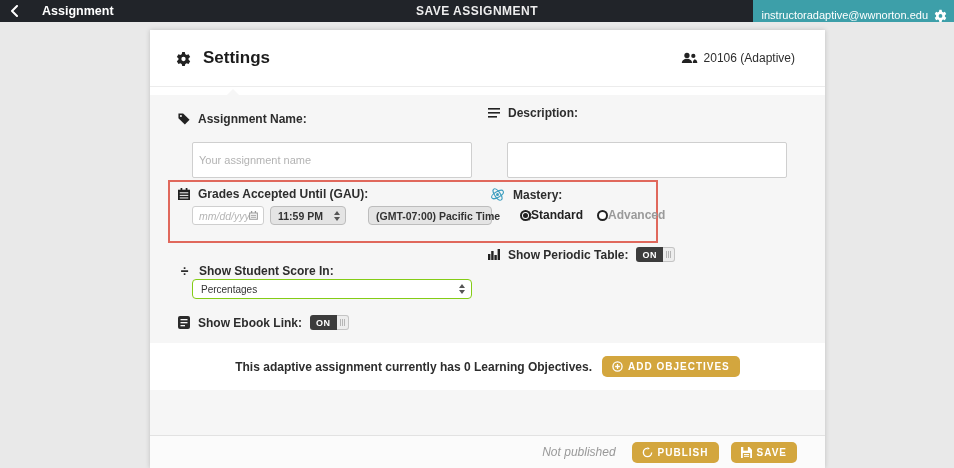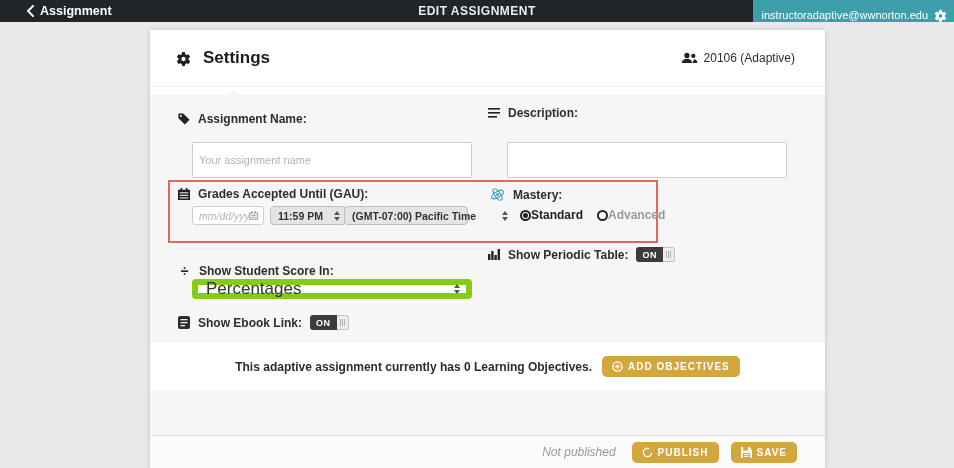--- a/index.html
+++ b/index.html
@@ -2,21 +2,21 @@
 <html><head>
 <meta charset="utf-8">
 <style>
   * { margin:0; padding:0; box-sizing:border-box; }
   html,body { width:954px; height:468px; overflow:hidden; background:#e9e9e9;
     font-family:"Liberation Sans", sans-serif; color:#2d2d2d; }
 
   
   .topbar { position:absolute; left:0; top:0; width:954px; height:22px; background:#212429;
     display:flex; align-items:center; }
-  .back { display:flex; align-items:center; gap:5px; padding-left:26px; color:#fff;
+  .back { display:flex; align-items:center; gap:23px; padding-left:10px; color:#fff;
     font-size:12.5px; font-weight:bold; cursor:pointer; }
   .topbar-title { position:absolute; left:50%; transform:translateX(-50%); color:#ededed;
     font-size:12px; font-weight:bold; letter-spacing:.5px; }
   .account-badge { position:absolute; right:0; top:0; height:22px; background:#3d9fa9;
     display:flex; align-items:center; gap:6px; padding:8px 7px 0 9px; color:#fff; font-size:11px;
     cursor:pointer; }
 
   
   .card { position:absolute; left:150px; top:30px; width:675px; height:438px; background:#fff;
     box-shadow:0 0 5px rgba(0,0,0,.18); }
@@ -45,22 +45,22 @@
   .date-input { position:absolute; left:22px; top:24px; width:72px; height:19px;
     background:#fff; border:1px solid #cfcfcf; border-radius:3px; display:flex;
     align-items:center; padding:0 4px 0 6px; }
   .date-input input { border:none; outline:none; width:50px; font-size:10.5px;
     font-style:italic; color:#aaa; font-family:"Liberation Sans",sans-serif; background:transparent; }
   .date-input input::placeholder { color:#b5b5b5; font-style:italic; }
 
   .g-select { position:absolute; height:19px; background:#e4e4e4; border:1px solid #bdbdbd;
     border-radius:4px; display:flex; align-items:center; font-size:10.5px; font-weight:bold;
     color:#333; padding:0 5px 0 7px; cursor:pointer; white-space:nowrap; }
-  .w-select { position:absolute; height:20px; background:#fff; border:6px solid #84cc16;
-    border-radius:4px; display:flex; align-items:center; font-size:17px; color:#333;
+  .w-select { position:absolute; height:20px; background:#fff; border:1px solid #84cc16;
+    border-radius:4px; display:flex; align-items:center; font-size:10px; color:#333;
     padding:0 6px 0 8px; cursor:pointer; }
   .spin { margin-left:auto; display:flex; flex-direction:column; gap:2px; padding-left:6px; }
   .spin i { width:0; height:0; border-left:3.5px solid transparent; border-right:3.5px solid transparent; }
   .spin .up { border-bottom:4px solid #555; }
   .spin .dn { border-top:4px solid #555; }
 
   .late-row { position:absolute; left:22px; top:48px; display:flex; align-items:center;
     gap:5px; font-size:10.5px; font-weight:bold; color:#383838; white-space:nowrap; }
   .checkbox { width:10px; height:10px; background:#f2f2f2; border:1px solid #d5d5d5;
     border-radius:2px; cursor:pointer; }
@@ -105,21 +105,21 @@
 
 <div class="topbar">
   <div class="back">
     <span class="ico">
       <svg width="9" height="12" viewBox="0 0 9 12">
           <path d="M7 1L2 6l5 5" fill="none" stroke="#fff" stroke-width="2" stroke-linecap="round" stroke-linejoin="round"></path>
         </svg>
     </span>
     <span>Assignment</span>
   </div>
-  <div class="topbar-title">EDIT ASSIGNMENT</div>
+  <div class="topbar-title">SAVE ASSIGNMENT</div>
   <div class="account-badge">
     <span>instructoradaptive@wwnorton.edu</span>
     <span class="ico">
       <svg width="13" height="13" viewBox="0 0 16 16">
           <path fill="#fff" fill-rule="evenodd" d="M6.6 16l-.5-2.2a6 6 0 01-1.4-.8l-2.1.8L.9 10.9l1.7-1.5a6 6 0 010-1.6L.9 6.3l1.7-2.9 2.1.8a6 6 0 011.4-.8L6.6 1h2.8l.5 2.4a6 6 0 011.4.8l2.1-.8 1.7 2.9-1.7 1.5a6 6 0 010 1.6l1.7 1.5-1.7 2.9-2.1-.8a6 6 0 01-1.4.8L9.4 16H6.6zM8 10.8a2.3 2.3 0 100-4.6 2.3 2.3 0 000 4.6z"></path>
         </svg>
     </span>
   </div>
 </div>
 
@@ -201,21 +201,21 @@
       </div>
 
       <div class="g-select" style="left:100px; top:24px; width:76px;">
         <span>11:59 PM</span>
         <span class="spin">
             <i class="up"></i>
             <i class="dn"></i>
           </span>
       </div>
 
-      <div class="g-select" style="left:174px; top:24px; width:124px;gap:20px;">
+      <div class="g-select" style="left:198px; top:24px; width:124px;gap:20px;">
         <span>(GMT-07:00) Pacific Time</span>
         <span class="spin">
             <i class="up"></i>
             <i class="dn"></i>
           </span>
       </div>
 
 
       <div class="lbl-row" style="left:320px; top:5px;">
         <span class="ico">

